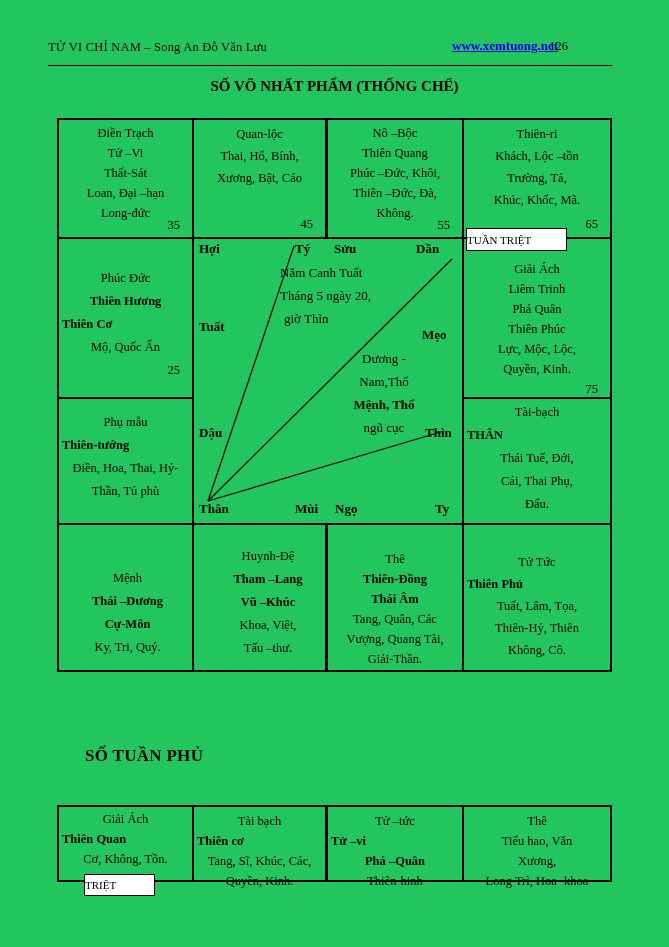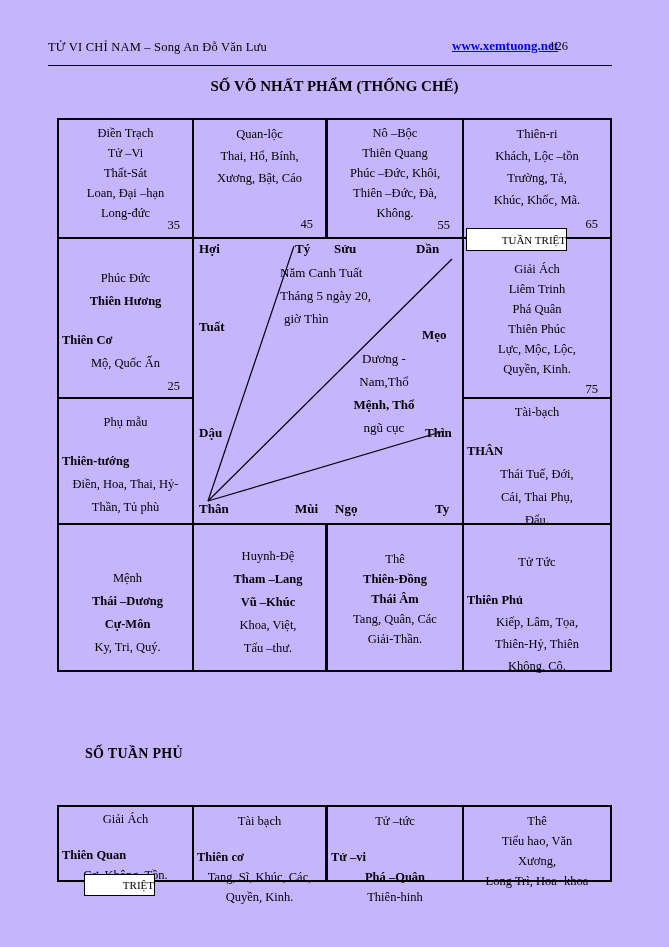--- a/index.html
+++ b/index.html
@@ -1,51 +1,51 @@
 <!DOCTYPE html>
 <html><head>
 <meta charset="utf-8">
 <style>
   * { margin:0; padding:0; box-sizing:border-box; }
   body { background:#e8e8e8; font-family:"Liberation Serif","DejaVu Serif",serif; }
-  .page { position:relative; width:669px; height:947px; background:#c4b5fd; overflow:hidden; color:#000; }
+  .page { position:relative; width:669px; height:947px; background:#22c55e; overflow:hidden; color:#000; }
 
   
   .hdr-left { position:absolute; left:48px; top:40px; font-size:12.5px; letter-spacing:.2px; }
   .hdr-right { position:absolute; left:452px; top:38px; font-size:13px; white-space:nowrap; }
   .hdr-link { color:#0000ee; font-weight:bold; text-decoration:underline; }
   .hdr-page { color:#000; margin-left:-9px; font-size:12.5px; }
   .hdr-rule { position:absolute; left:48px; top:65px; width:564px; height:0; border-top:1.6px solid #000; }
   .doc-title { position:absolute; left:0; top:78px; width:669px; text-align:center; font-weight:bold; font-size:15px; }
 
   
   .chart { position:absolute; left:57px; top:118px; width:555px; height:554px; }
   .tbl2  { position:absolute; left:57px; top:805px; width:555px; height:77px; }
   .bline { position:absolute; background:#000; }
 
   
   .cell { position:absolute; font-size:12.5px; text-align:center; line-height:22px; }
   .cell .ln { display:block; }
   .b  { font-weight:bold; }
-  .bl { font-weight:bold; text-align:left; padding-left:3px;margin-top:16px; }
+  .bl { font-weight:bold; text-align:left; padding-left:3px; }
   .num-abs { position:absolute; bottom:2px; right:12px; font-size:12.5px; }
   .num-flow { text-align:right; padding-right:12px; }
 
   
   .center { position:absolute; left:137px; top:121px; width:268px; height:284px; font-size:13px; }
   .zlab { position:absolute; white-space:nowrap;font-weight:bold; }
   .birth { position:absolute; left:86px; top:22px; text-align:left; line-height:23px; white-space:nowrap; }
   .birth .ln2 { padding-left:4px; }
   .amInfo { position:absolute; left:146px; top:108px; width:88px; text-align:center; line-height:23px; }
   .center svg { position:absolute; left:0; top:0; }
 
   
-  .obox { position:absolute; background:#fff; border:1.6px solid #000; text-align:center; font-size:11px; z-index:6; display:flex; align-items:center; justify-content:flex-end; }
-
-  .sec2-head { position:absolute; left:85px; top:746px; font-weight:bold; font-size:14px; letter-spacing:.3px; }
+  .obox { position:absolute; background:#fff; border:1.6px solid #000; text-align:center; font-size:11px; z-index:6; display:flex; align-items:center; justify-content:flex-start; }
+
+  .sec2-head { position:absolute; left:85px; top:746px; font-weight:bold; font-size:17px; letter-spacing:.3px; }
   .tbl2 .cell { line-height:20px; font-size:12.5px; }
 </style>
 </head>
 <body>
 
 <div class="page">
 
   <div class="hdr-left">TỬ VI CHỈ NAM – Song An Đỗ Văn Lưu</div>
   <div class="hdr-right">
     <span class="hdr-link">www.xemtuong.net</span><span class="hdr-page">126</span>
@@ -144,26 +144,27 @@
       <span class="ln b">Tham –Lang</span>
       <span class="ln b">Vũ –Khúc</span>
       <span class="ln">Khoa, Việt,</span>
       <span class="ln">Tấu –thư.</span>
     </div>
     <div class="cell" style="left:271px;top:407px;width:134px;height:145px;line-height:20px;padding-top:24px;">
       <span class="ln">Thê</span>
       <span class="ln b">Thiên-Đồng</span>
       <span class="ln b">Thái Âm</span>
       <span class="ln">Tang, Quân, Các</span>
+      <span class="ln">Vượng, Quang Tài,</span>
       <span class="ln">Giải-Thần.</span>
     </div>
     <div class="cell" style="left:407px;top:407px;width:146px;height:145px;line-height:22px;padding-top:26px;">
       <span class="ln">Tử Tức</span>
       <span class="ln bl">Thiên Phủ</span>
-      <span class="ln">Kiếp, Lâm, Tọa,</span>
+      <span class="ln">Tuất, Lâm, Tọa,</span>
       <span class="ln">Thiên-Hỷ, Thiên</span>
       <span class="ln">Không, Cô.</span>
     </div>
 
     <div class="center">
       <svg width="268" height="284" viewBox="0 0 268 284">
         <line x1="14" y1="262" x2="100" y2="7" stroke="#000" stroke-width="1.2"></line>
         <line x1="14" y1="262" x2="258" y2="20" stroke="#000" stroke-width="1.2"></line>
         <line x1="14" y1="262" x2="250" y2="192" stroke="#000" stroke-width="1.2"></line>
       </svg>

